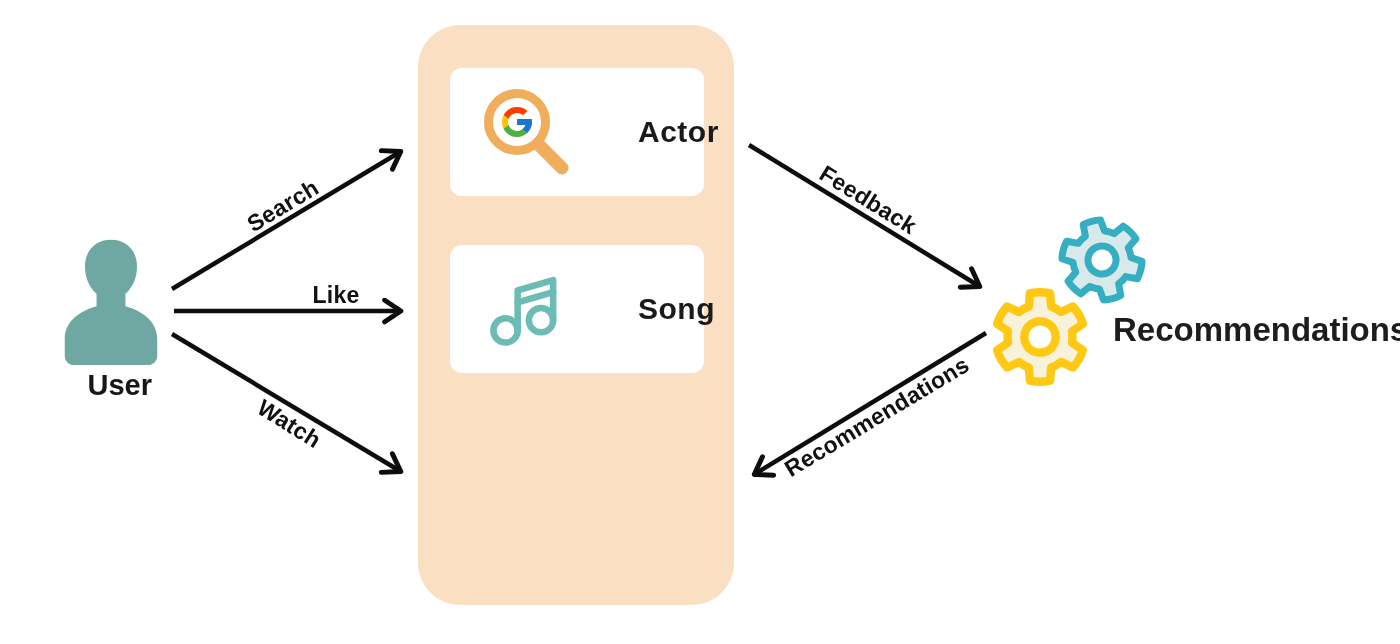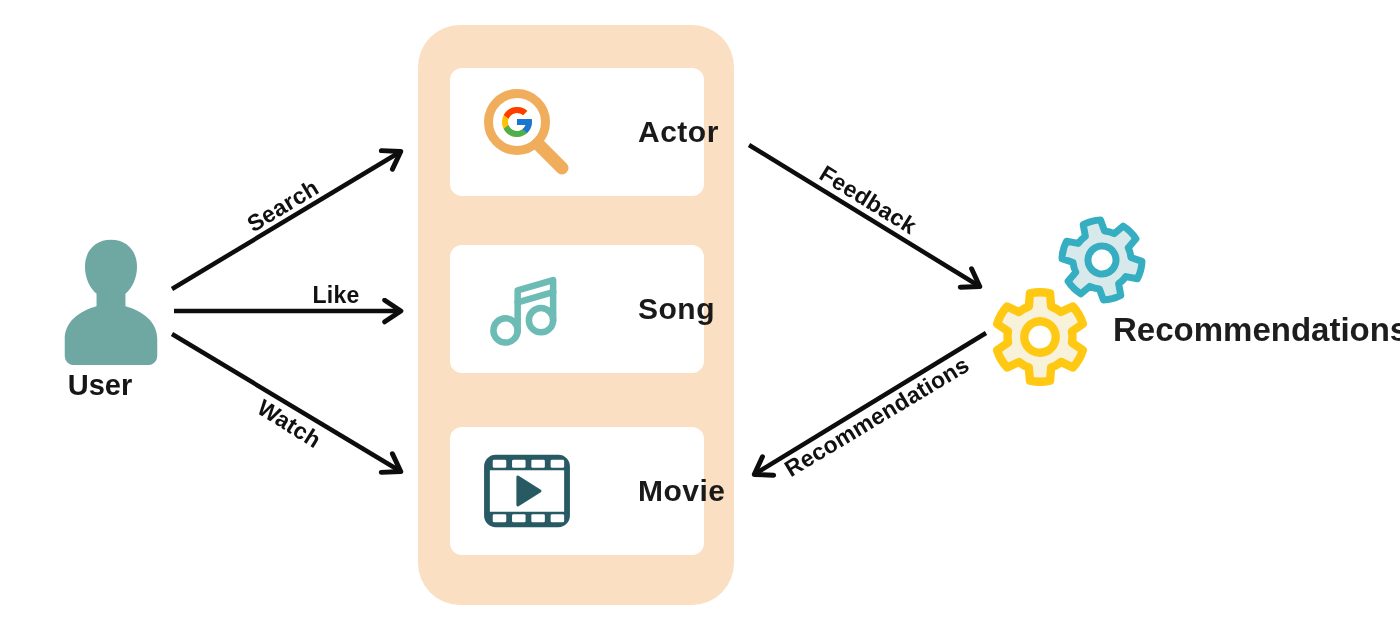--- a/index.html
+++ b/index.html
@@ -7,21 +7,21 @@
     position:relative;width:1400px;height:644px;background:#ffffff;overflow:hidden;
     font-family:"Liberation Sans","DejaVu Sans",sans-serif;color:#1d1d1d;
   }
   .arrows-layer{position:absolute;left:0;top:0;width:1400px;height:644px;}
   .arrow-label{
     position:absolute;font-size:23px;font-weight:700;color:#111;
     white-space:nowrap;letter-spacing:.3px;
   }
   .user-block{position:absolute;left:48px;top:235px;width:120px;}
   .user-icon{position:absolute;left:10px;top:0;}
-  .user-label{position:absolute;left:0px;top:134px;width:104px;text-align:center;
+  .user-label{position:absolute;left:0px;top:134px;width:104px;text-align:right;
     font-size:29px;font-weight:700;color:#161616;}
   .container-box{
     position:absolute;left:418px;top:25px;width:316px;height:580px;
     background:#FBDFC2;border-radius:42px;
   }
   .card{
     position:absolute;left:32px;width:254px;height:128px;background:#ffffff;
     border-radius:12px;display:flex;align-items:center;padding-left:26px;box-sizing:border-box;gap:48px;
   }
   .card-actor{top:43px;}
@@ -91,40 +91,20 @@
             <circle cx="22" cy="68" r="13"></circle>
             <circle cx="60" cy="57" r="13"></circle>
             <path d="M35,68 L35,25 L73,14 L73,57"></path>
             <path d="M35,38 L73,27"></path>
           </g>
         </svg>
       </div>
       <div class="card-label">Song</div>
     </div>
 
-    <div class="card card-movie">
-      <div class="icon-box">
-        <svg width="92" height="82" viewBox="0 0 95 85">
-          <rect x="3" y="5" width="89" height="75" rx="12" fill="#275A63"></rect>
-          <rect x="9" y="21" width="77" height="43" fill="#ffffff"></rect>
-          <g fill="#ffffff">
-            <rect x="12" y="10" width="14" height="8.5" rx="1.5"></rect>
-            <rect x="32" y="10" width="14" height="8.5" rx="1.5"></rect>
-            <rect x="52" y="10" width="14" height="8.5" rx="1.5"></rect>
-            <rect x="72" y="10" width="14" height="8.5" rx="1.5"></rect>
-            <rect x="12" y="66.5" width="14" height="8.5" rx="1.5"></rect>
-            <rect x="32" y="66.5" width="14" height="8.5" rx="1.5"></rect>
-            <rect x="52" y="66.5" width="14" height="8.5" rx="1.5"></rect>
-            <rect x="72" y="66.5" width="14" height="8.5" rx="1.5"></rect>
-          </g>
-          <path d="M38,28 L61,42.5 L38,57 Z" fill="#275A63" stroke="#275A63" stroke-width="3" stroke-linejoin="round"></path>
-        </svg>
-      </div>
-      <div class="card-label">Movie</div>
-    </div>
 
   </div>
 
   <div class="system-block">
     <svg class="gears" width="165" height="182" viewBox="0 0 165 182">
 
       <g transform="translate(117,48) rotate(15) scale(1.0) translate(-50,-50)">
         <path fill-rule="evenodd" fill="#D8E9EC" stroke="#35AEC1" stroke-width="7" stroke-linejoin="round" d="M89,41 A40,40 0 0 1 89,59 L77.3,59.9 A29,29 0 0 1 72.2,68.6 L77.3,79.3 A40,40 0 0 1 61.7,88.2 L55,78.6 A29,29 0 0 1 45,78.6 L38.3,88.2 A40,40 0 0 1 22.7,79.3 L27.8,68.6 A29,29 0 0 1 22.7,59.9 L11,59 A40,40 0 0 1 11,41 L22.7,40.1 A29,29 0 0 1 27.8,31.4 L22.7,20.7 A40,40 0 0 1 38.3,11.8 L45,21.4 A29,29 0 0 1 55,21.4 L61.7,11.8 A40,40 0 0 1 77.3,20.7 L72.2,31.4 A29,29 0 0 1 77.3,40.1 Z
              M64,50 A14,14 0 1 1 36,50 A14,14 0 1 1 64,50 Z"></path>
       </g>

